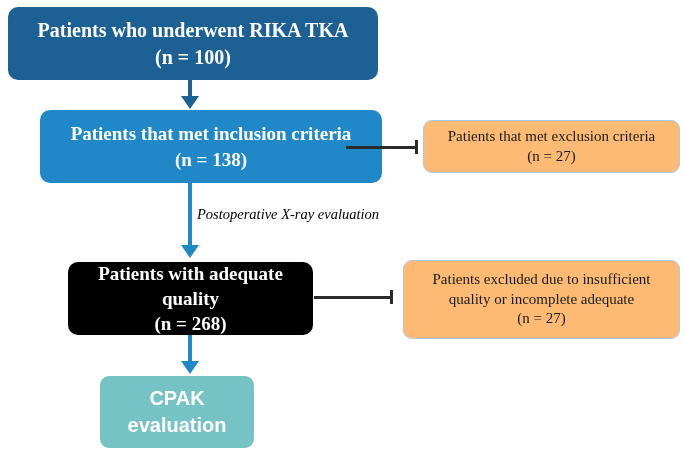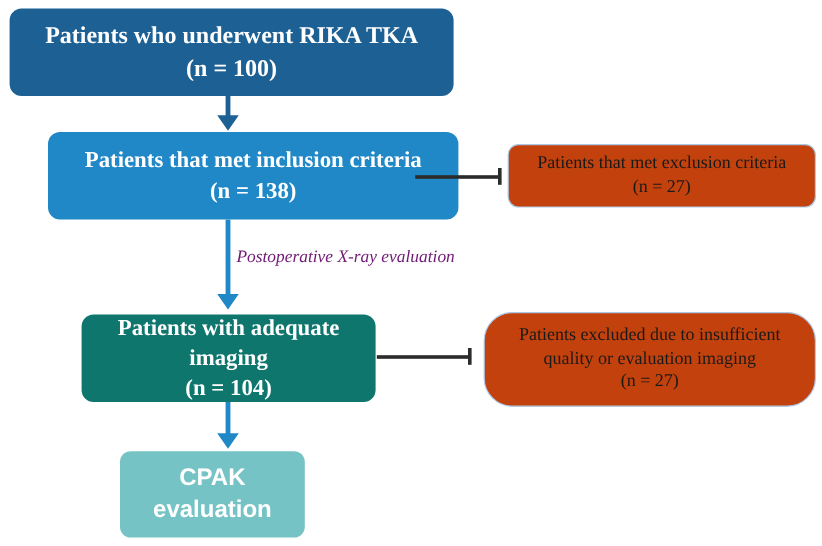--- a/index.html
+++ b/index.html
@@ -34,51 +34,51 @@
     background: #1d6094;
     font-size: 20px;
   }
   .node-inclusion {
     left: 40px; top: 110px; width: 342px; height: 73px;
     background: #2088c6;
     font-size: 19px;
   }
   .node-imaging {
     left: 68px; top: 262px; width: 245px; height: 73px;
-    background: #0f766e;
+    background: #000000;
     font-size: 19px;
   }
   .node-cpak {
     left: 100px; top: 376px; width: 154px; height: 72px;
     background: #76c3c6;
     border-radius: 9px;
     font-family: "Liberation Sans", sans-serif;
     font-size: 20px;
     line-height: 1.35;
   }
   .side-node {
     position: absolute;
     display: flex;
     flex-direction: column;
     justify-content: center;
     text-align: center;
     box-sizing: border-box;
-    background: #c2410c;
+    background: #fdba74;
     border: 1.5px solid #abc8e6;
     border-radius: 9px;
     color: #1a1a1a;
     font-size: 15px;
     font-weight: normal;
     line-height: 1.32;
   }
   .side-exclusion {
     left: 423px; top: 120px; width: 257px; height: 53px;
   }
   .side-excluded-imaging {
-    left: 403px; top: 260px; width: 277px; height: 79px; border-radius: 24px;
+    left: 403px; top: 260px; width: 277px; height: 79px;
   }
   .stem {
     position: absolute;
     width: 4px;
   }
   .arrowhead {
     position: absolute;
     width: 0; height: 0;
     border-left: 9px solid transparent;
     border-right: 9px solid transparent;
@@ -97,21 +97,21 @@
     position: absolute;
     width: 3px;
     height: 14px;
     background: #2b2b2b;
   }
   .edge-label {
     position: absolute;
     left: 197px; top: 206px;
     font-style: italic;
     font-size: 14.5px;
-    color: #701a75;
+    color: #000000;
     white-space: nowrap;
   }
 </style>
 </head>
 <body>
 
 <div class="canvas">
 
   <div class="node node-rika">
     <div>Patients who underwent RIKA TKA</div>
@@ -133,30 +133,30 @@
     <div>Patients that met exclusion criteria</div>
     <div>(n = 27)</div>
   </div>
 
   <div class="stem stem-blue" style="left:188px; top:183px; height:63px;"></div>
   <div class="arrowhead head-blue" style="left:181px; top:245px;"></div>
   <div class="edge-label">Postoperative X-ray evaluation</div>
 
   <div class="node node-imaging">
     <div>Patients with adequate</div>
-    <div>imaging</div>
-    <div>(n = 104)</div>
+    <div>quality</div>
+    <div>(n = 268)</div>
   </div>
 
   <div class="hline" style="left:314px; top:296px; width:78px;"></div>
   <div class="tee" style="left:390px; top:290px;"></div>
 
   <div class="side-node side-excluded-imaging">
     <div>Patients excluded due to insufficient</div>
-    <div>quality or evaluation imaging</div>
+    <div>quality or incomplete adequate</div>
     <div>(n = 27)</div>
   </div>
 
   <div class="stem stem-blue" style="left:188px; top:335px; height:27px;"></div>
   <div class="arrowhead head-blue" style="left:181px; top:361px;"></div>
 
   <div class="node node-cpak">
     <div>CPAK</div>
     <div>evaluation</div>
   </div>

